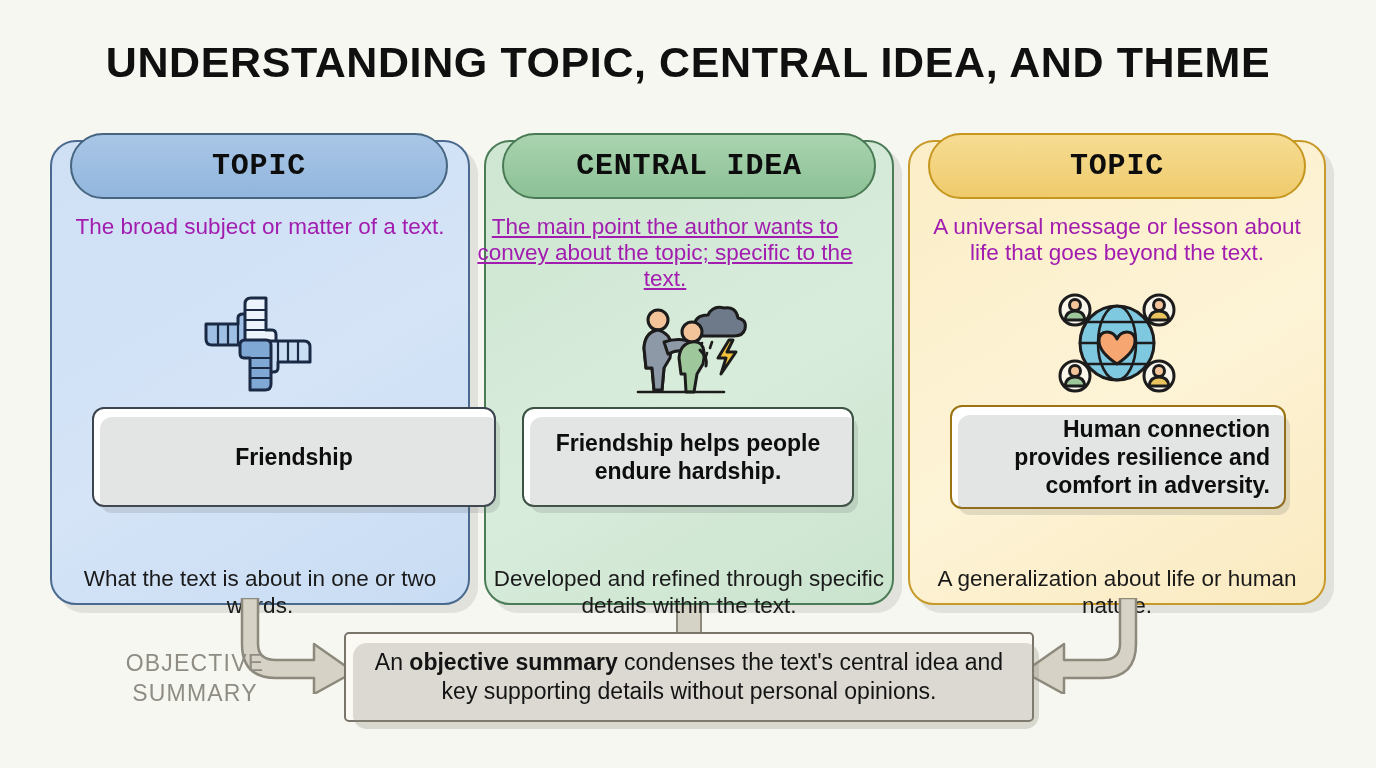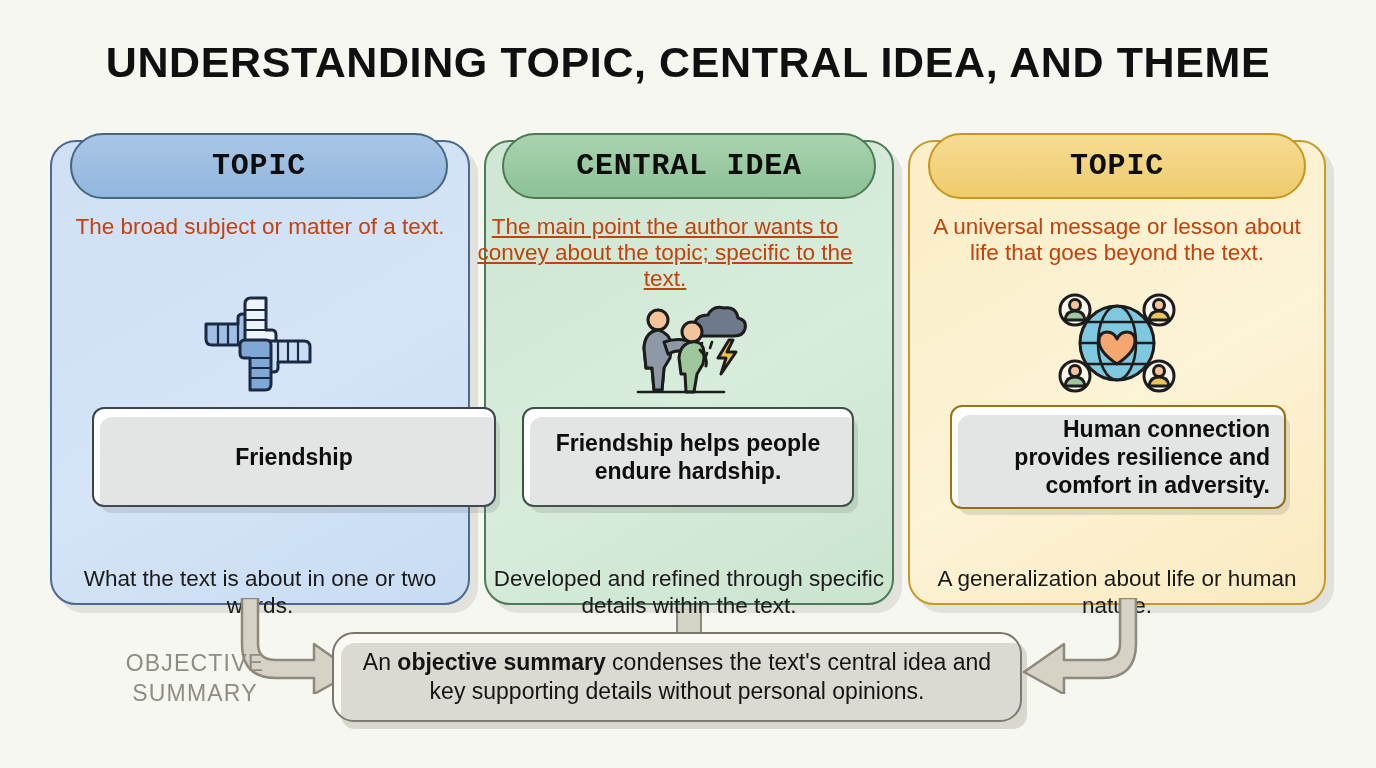--- a/index.html
+++ b/index.html
@@ -114,21 +114,21 @@
     background: linear-gradient(180deg, #f6dc93 0%, #efcb6c 100%);
     border-color: #c6961f;
   }
 
   
   .desc-top {
     position: absolute;
     text-align: center;
     font-size: 22.5px;
     line-height: 26px;
-    color: #c2410c;
+    color: #a21caf;
     z-index: 3;
   }
   .desc-top-topic  { left: 60px;  width: 400px; top: 214px; }
   .desc-top-central{ left: 468px; width: 394px; top: 214px; text-decoration: underline; }
   .desc-top-theme  { left: 916px; width: 402px; top: 214px; }
 
   .desc-bottom {
     position: absolute;
     text-align: center;
     font-size: 22.5px;
@@ -177,28 +177,28 @@
     position: absolute;
     z-index: 3;
   }
   .icon-topic   { left: 196px;  top: 292px; width: 124px; height: 104px; }
   .icon-central { left: 628px;  top: 296px; width: 122px; height: 100px; }
   .icon-theme   { left: 1055px; top: 292px; width: 124px; height: 102px; }
 
   
   .summary-box {
     position: absolute;
-    left: 332px;
+    left: 344px;
     top: 632px;
     width: 690px;
     height: 90px;
     box-sizing: border-box;
     background: #faf9f4;
     border: 2.5px solid #7a756b;
-    border-radius: 22px;
+    border-radius: 5px;
     display: flex;
     align-items: center;
     justify-content: center;
     text-align: center;
     z-index: 5;
   }
   .summary-box::after {
     content: "";
     position: absolute;
     left: 7px; top: 9px;

